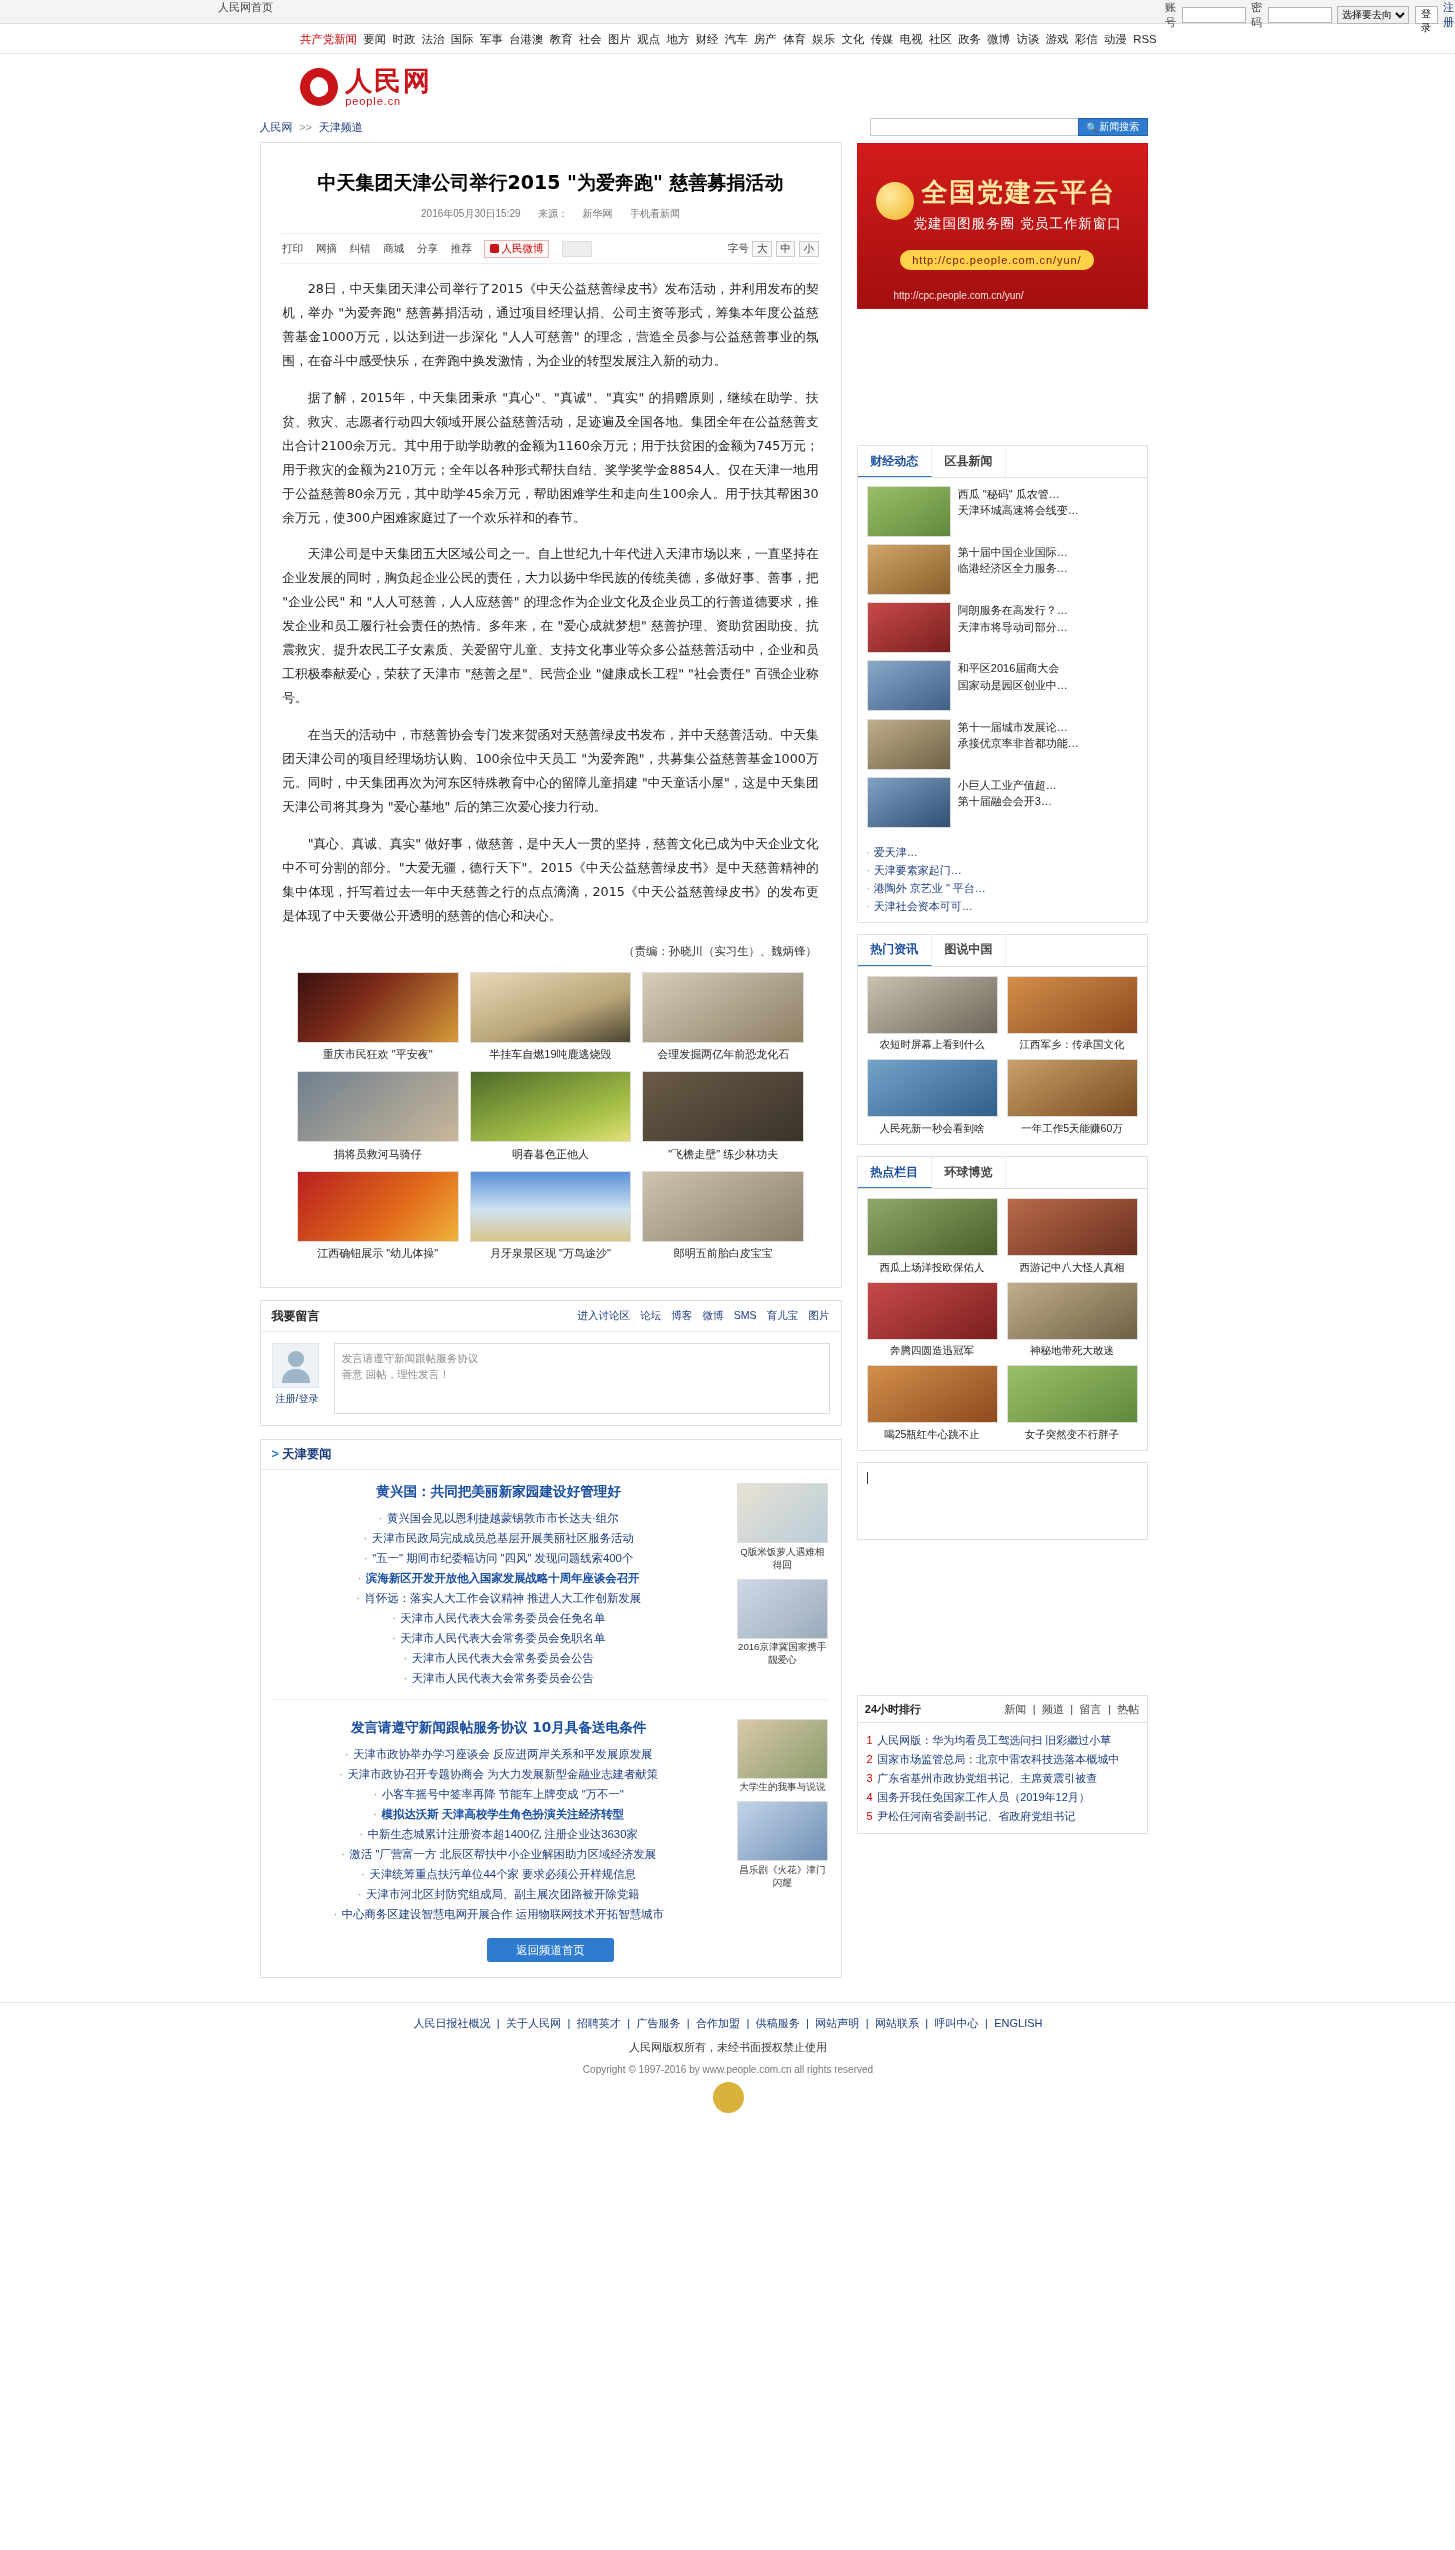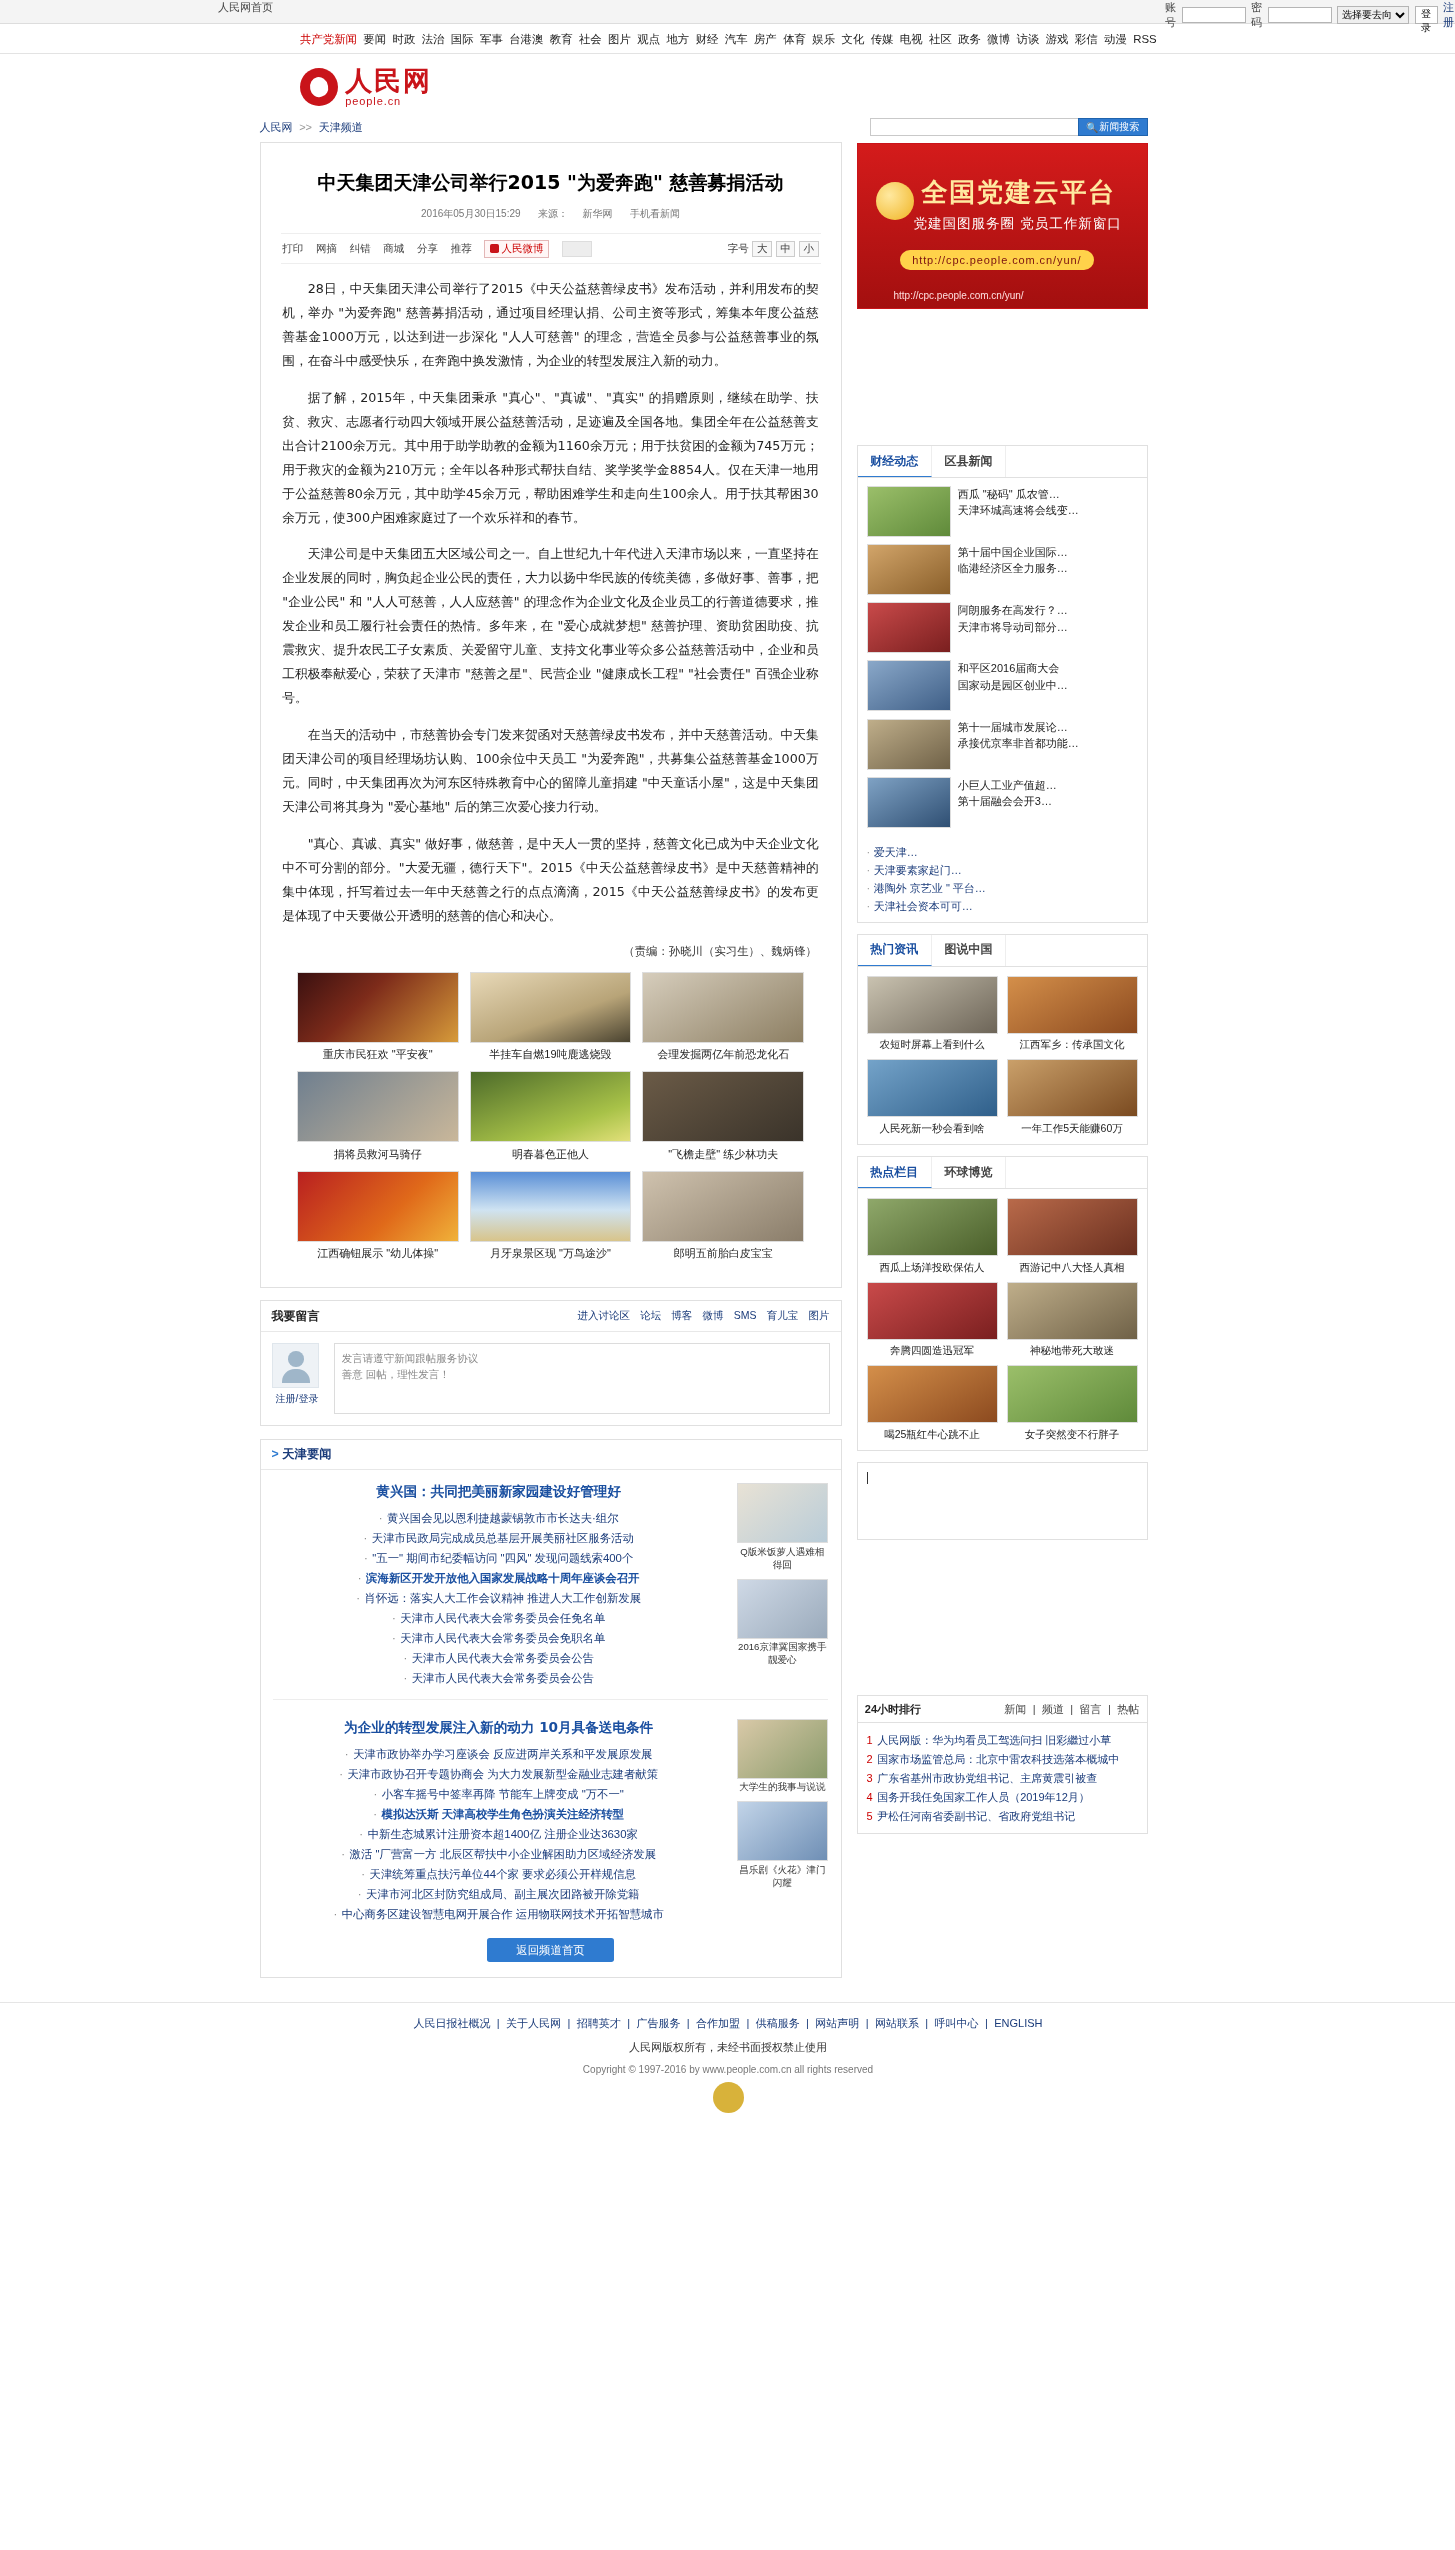--- a/index.html
+++ b/index.html
@@ -369,21 +369,21 @@
                 <div class="im t2"></div>
                 <div class="cp">2016京津冀国家携手靓爱心</div>
               </div>
           </div>
         </div>
 
         <div class="hr-line"></div>
 
         <div class="block">
           <div class="col">
-            <h3>为企业的转型发展注入新的动力 10月具备送电条件</h3>
+            <h3>发言请遵守新闻跟帖服务协议 10月具备送电条件</h3>
             <ul>
               <li><a>天津市政协举办学习座谈会 反应进两岸关系和平发展原发展</a></li>
               <li><a>天津市政协召开专题协商会 为大力发展新型金融业志建者献策</a></li>
               <li><a>小客车摇号中签率再降 节能车上牌变成 "万不一"</a></li>
               <li class="blue"><a>模拟达沃斯 天津高校学生角色扮演关注经济转型</a></li>
               <li><a>中新生态城累计注册资本超1400亿 注册企业达3630家</a></li>
               <li><a>激活 "厂营富一方 北辰区帮扶中小企业解困助力区域经济发展</a></li>
               <li><a>天津统筹重点扶污单位44个家 要求必须公开样规信息</a></li>
               <li><a>天津市河北区封防究组成局、副主展次团路被开除党籍</a></li>
               <li><a>中心商务区建设智慧电网开展合作 运用物联网技术开拓智慧城市</a></li>

